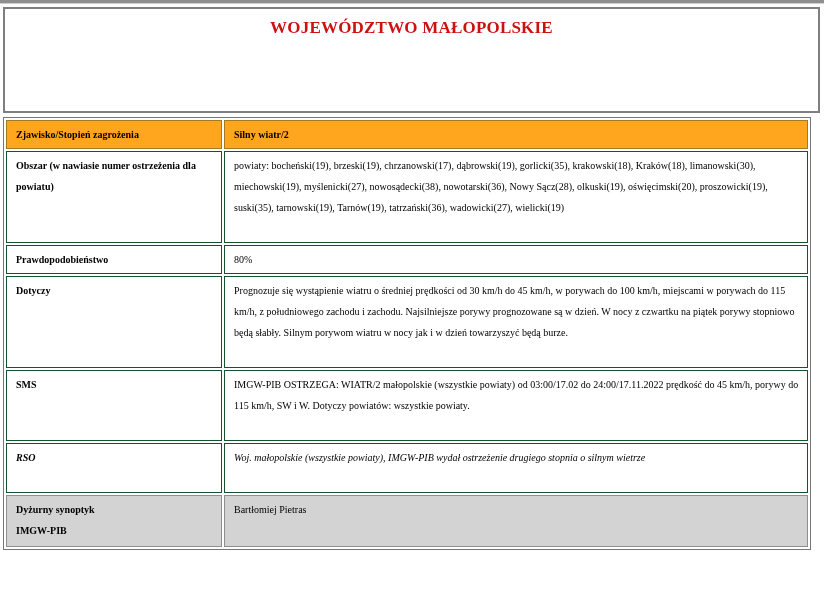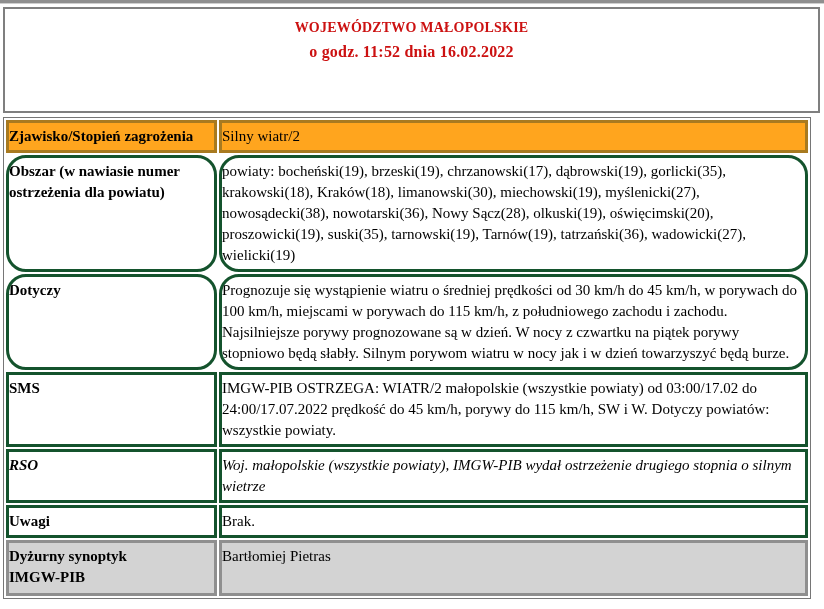--- a/index.html
+++ b/index.html
@@ -27,101 +27,100 @@
     margin: 3px 4px 4px 3px;
     border: 2px solid #7f7f7f;
     background: #ffffff;
     text-align: center;
     padding: 7px 0 4px 0;
     height: 91px;
   }
   .header-line {
     color: #cc1111;
     font-weight: bold;
-    font-size: 14px;
+    font-size: 17px;
     line-height: 24px;
     letter-spacing: 0.2px;
   }
   .header-line.small {
     font-size: 16px;
   }
   table.warning-table {
     margin-left: 3px;
     width: 808px;
     border-collapse: separate;
     border-spacing: 2px;
     border: 1px solid #767676;
     background: #ffffff;
     table-layout: fixed;
   }
   .warning-table td {
-    border: 3px solid #14532d;
+    border: 1px solid #14532d;
     vertical-align: top;
-    font-size: 15px;
+    font-size: 10px;
     line-height: 21px;
-    padding: 3px 6px 3px 0;
+    padding: 3px 6px 3px 9px;
     background: #ffffff;
     overflow: hidden;
   }
   .warning-table td.cell-label {
     width: 199px;
     font-weight: bold;
     white-space: pre-line;
   }
   tr.row-orange td {
     background: #ffa51e;
     border-color: #a87a20;
-    font-weight: normal;
+    font-weight: bold;
   }
   tr.row-gray td {
     background: #d3d3d3;
     border-color: #8f8f8f;
   }
   tr.row-gray td.cell-label { height: 44px; }
-  tr.row-tall-4 td { height: 84px; border-radius: 20px; }
+  tr.row-tall-4 td { height: 84px; }
   tr.row-tall-3 td { height: 63px; }
   tr.row-tall-2 td { height: 42px; font-style: italic; }
 </style>
 </head>
 <body>
 
 <div class="page">
 
   <div class="top-rule"></div>
 
   <div class="header-box">
     <div class="header-line">WOJEWÓDZTWO MAŁOPOLSKIE</div>
-    <div class="header-line small">o godz. 11:52 dnia 16.02.2022</div>
   </div>
 
   <table class="warning-table">
     <tbody>
       <tr class="row-orange">
         <td class="cell-label">Zjawisko/Stopień zagrożenia</td>
         <td class="cell-value">Silny wiatr/2</td>
       </tr>
       <tr class="row-tall-4">
         <td class="cell-label">Obszar (w nawiasie numer ostrzeżenia dla powiatu)</td>
         <td class="cell-value">powiaty: bocheński(19), brzeski(19), chrzanowski(17), dąbrowski(19), gorlicki(35), krakowski(18), Kraków(18), limanowski(30), miechowski(19), myślenicki(27), nowosądecki(38), nowotarski(36), Nowy Sącz(28), olkuski(19), oświęcimski(20), proszowicki(19), suski(35), tarnowski(19), Tarnów(19), tatrzański(36), wadowicki(27), wielicki(19)</td>
       </tr>
+      <tr>
+        <td class="cell-label">Prawdopodobieństwo</td>
+        <td class="cell-value">80%</td>
+      </tr>
       <tr class="row-tall-4">
         <td class="cell-label">Dotyczy</td>
         <td class="cell-value">Prognozuje się wystąpienie wiatru o średniej prędkości od 30 km/h do 45 km/h, w porywach do 100 km/h, miejscami w porywach do 115 km/h, z południowego zachodu i zachodu. Najsilniejsze porywy prognozowane są w dzień. W nocy z czwartku na piątek porywy stopniowo będą słabły. Silnym porywom wiatru w nocy jak i w dzień towarzyszyć będą burze.</td>
       </tr>
       <tr class="row-tall-3">
         <td class="cell-label">SMS</td>
-        <td class="cell-value">IMGW-PIB OSTRZEGA: WIATR/2 małopolskie (wszystkie powiaty) od 03:00/17.02 do 24:00/17.07.2022 prędkość do 45 km/h, porywy do 115 km/h, SW i W. Dotyczy powiatów: wszystkie powiaty.</td>
+        <td class="cell-value">IMGW-PIB OSTRZEGA: WIATR/2 małopolskie (wszystkie powiaty) od 03:00/17.02 do 24:00/17.11.2022 prędkość do 45 km/h, porywy do 115 km/h, SW i W. Dotyczy powiatów: wszystkie powiaty.</td>
       </tr>
       <tr class="row-tall-2">
         <td class="cell-label">RSO</td>
         <td class="cell-value">Woj. małopolskie (wszystkie powiaty), IMGW-PIB wydał ostrzeżenie drugiego stopnia o silnym wietrze</td>
-      </tr>
-      <tr>
-        <td class="cell-label">Uwagi</td>
-        <td class="cell-value">Brak.</td>
       </tr>
       <tr class="row-gray">
         <td class="cell-label">Dyżurny synoptyk
 IMGW-PIB</td>
         <td class="cell-value">Bartłomiej Pietras</td>
       </tr>
     </tbody>
   </table>
 
 </div>

